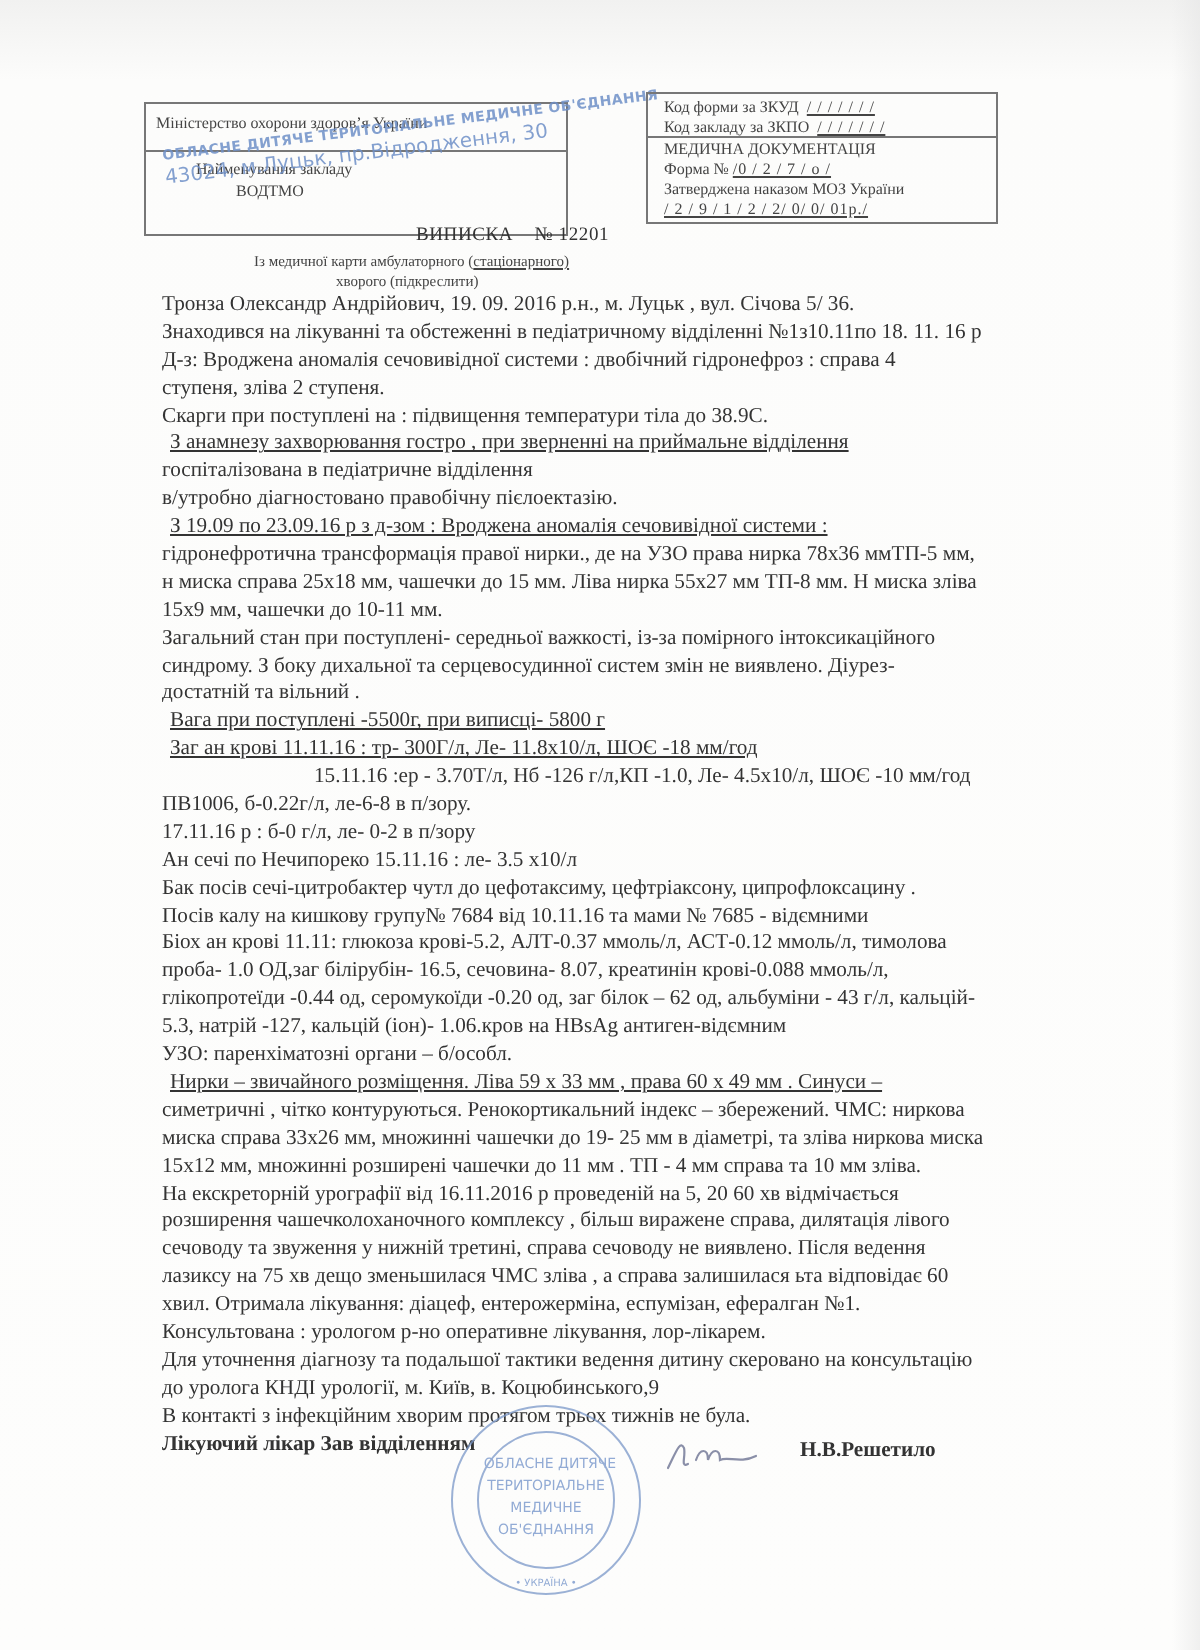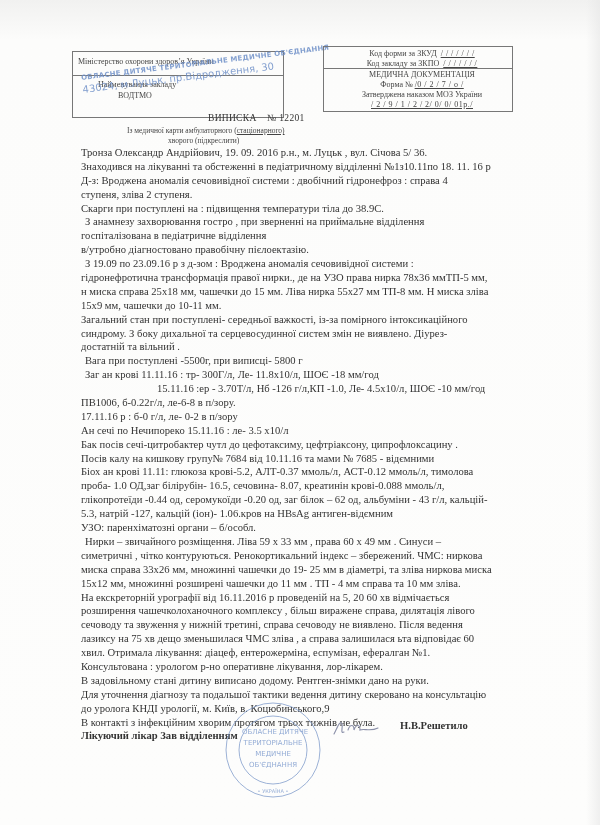--- a/index.html
+++ b/index.html
@@ -23,23 +23,23 @@
   .hdr-left {
     position: absolute; left: 72px; top: 51px; width: 212px; height: 67px;
     border: 1px solid #777;
     font-size: 8px; color: #444;
   }
   .hdr-left .row1 { height: 24px; border-bottom: 1px solid #777; padding: 5px 0 0 5px; }
   .hdr-left .row2 { padding: 3px 0 0 25px; line-height: 11px; }
   .hdr-left .row2 .org { padding-left: 20px; }
 
   .hdr-right {
-    position: absolute; left: 323px; top: 46px; width: 190px; height: 66px;
+    position: absolute; left: 323px; top: 46px; width: 176px; height: 66px;
     border: 1px solid #777; border-left: 1px solid #777;
-    font-size: 8px; color: #444; line-height: 10px; text-align: center;
+    font-size: 8px; color: #444; line-height: 10px;
   }
   .hdr-right .blk1 { padding: 2px 0 0 8px; border-bottom: 1px solid #777; height: 22px; }
   .hdr-right .blk2 { padding: 1px 0 0 8px; }
   .u { text-decoration: underline; letter-spacing: 0.5px; }
 
   
   .rect-stamp {
     position: absolute; left: 82px; top: 62px; width: 196px; height: 32px;
     color: #6f90c8; opacity: 0.85;
     transform: rotate(-7deg);
@@ -59,21 +59,21 @@
   .subtitle1 .u2 { text-decoration: underline; }
   .subtitle2 { position: absolute; left: 168px; top: 136px; font-size: 7.5px; color: #444; }
 
   
   .body-text {
     position: absolute; left: 81px; top: 146px; width: 500px;
     font-size: 10.6px; line-height: 13.9px; color: #333;
     white-space: nowrap;
   }
   .body-text .ln { display: block; height: 13.9px; }
-  .ind1 { padding-left: 4px; }
+  .ind1 { padding-left: 4px; text-decoration: underline; }
   .ind-blood2 { padding-left: 76px; }
   .bold { font-weight: bold; }
 
   .sig-name {
     position: absolute; left: 400px; top: 720px; font-size: 10.6px; font-weight: bold; color: #333;
   }
   .signature {
     position: absolute; left: 330px; top: 712px; width: 60px; height: 30px; pointer-events: none;
   }
 
@@ -165,21 +165,20 @@
     <span class="ln ind1"> Нирки – звичайного розміщення.  Ліва 59 х 33 мм , права 60  х 49 мм . Синуси –</span>
     <span class="ln">симетричні , чітко контуруються. Ренокортикальний індекс – збережений. ЧМС: ниркова</span>
     <span class="ln">миска справа 33х26 мм, множинні чашечки до 19- 25 мм в діаметрі, та зліва ниркова миска</span>
     <span class="ln">15х12 мм, множинні розширені чашечки до 11 мм . ТП - 4 мм справа та 10 мм зліва.</span>
     <span class="ln">На екскреторній  урографії від 16.11.2016 р  проведеній  на 5, 20  60 хв відмічається</span>
     <span class="ln">розширення чашечколоханочного комплексу , більш виражене справа, дилятація лівого</span>
     <span class="ln">сечоводу та звуження у нижній третині, справа сечоводу не виявлено. Після ведення</span>
     <span class="ln">лазиксу на 75 хв дещо зменьшилася  ЧМС зліва , а справа залишилася  ьта відповідає 60</span>
     <span class="ln">хвил. Отримала лікування: діацеф, ентерожерміна, еспумізан, ефералган №1.</span>
     <span class="ln">Консультована : урологом р-но оперативне лікування,  лор-лікарем.</span>
-    <span class="ln">В задовільному стані дитину виписано додому. Рентген-знімки дано на руки.</span>
     <span class="ln">Для уточнення діагнозу та подальшої тактики ведення дитину скеровано на консультацію</span>
     <span class="ln">до уролога КНДІ урології, м. Київ, в. Коцюбинського,9</span>
     <span class="ln">В контакті з інфекційним хворим протягом трьох тижнів не була.</span>
     <span class="ln bold">Лікуючий лікар Зав відділенням</span>
   </div>
 
   <div class="sig-name">Н.В.Решетило</div>
 
   <svg class="signature" viewBox="0 0 60 30">
     <path d="M4 22 C8 14, 10 8, 12 12 C13 16, 10 22, 14 20 M18 18 C20 12, 24 12, 24 18 C26 12, 30 12, 30 18 C34 16, 40 20, 48 16" fill="none" stroke="#8a8fa8" stroke-width="1.1" stroke-linecap="round"></path>

